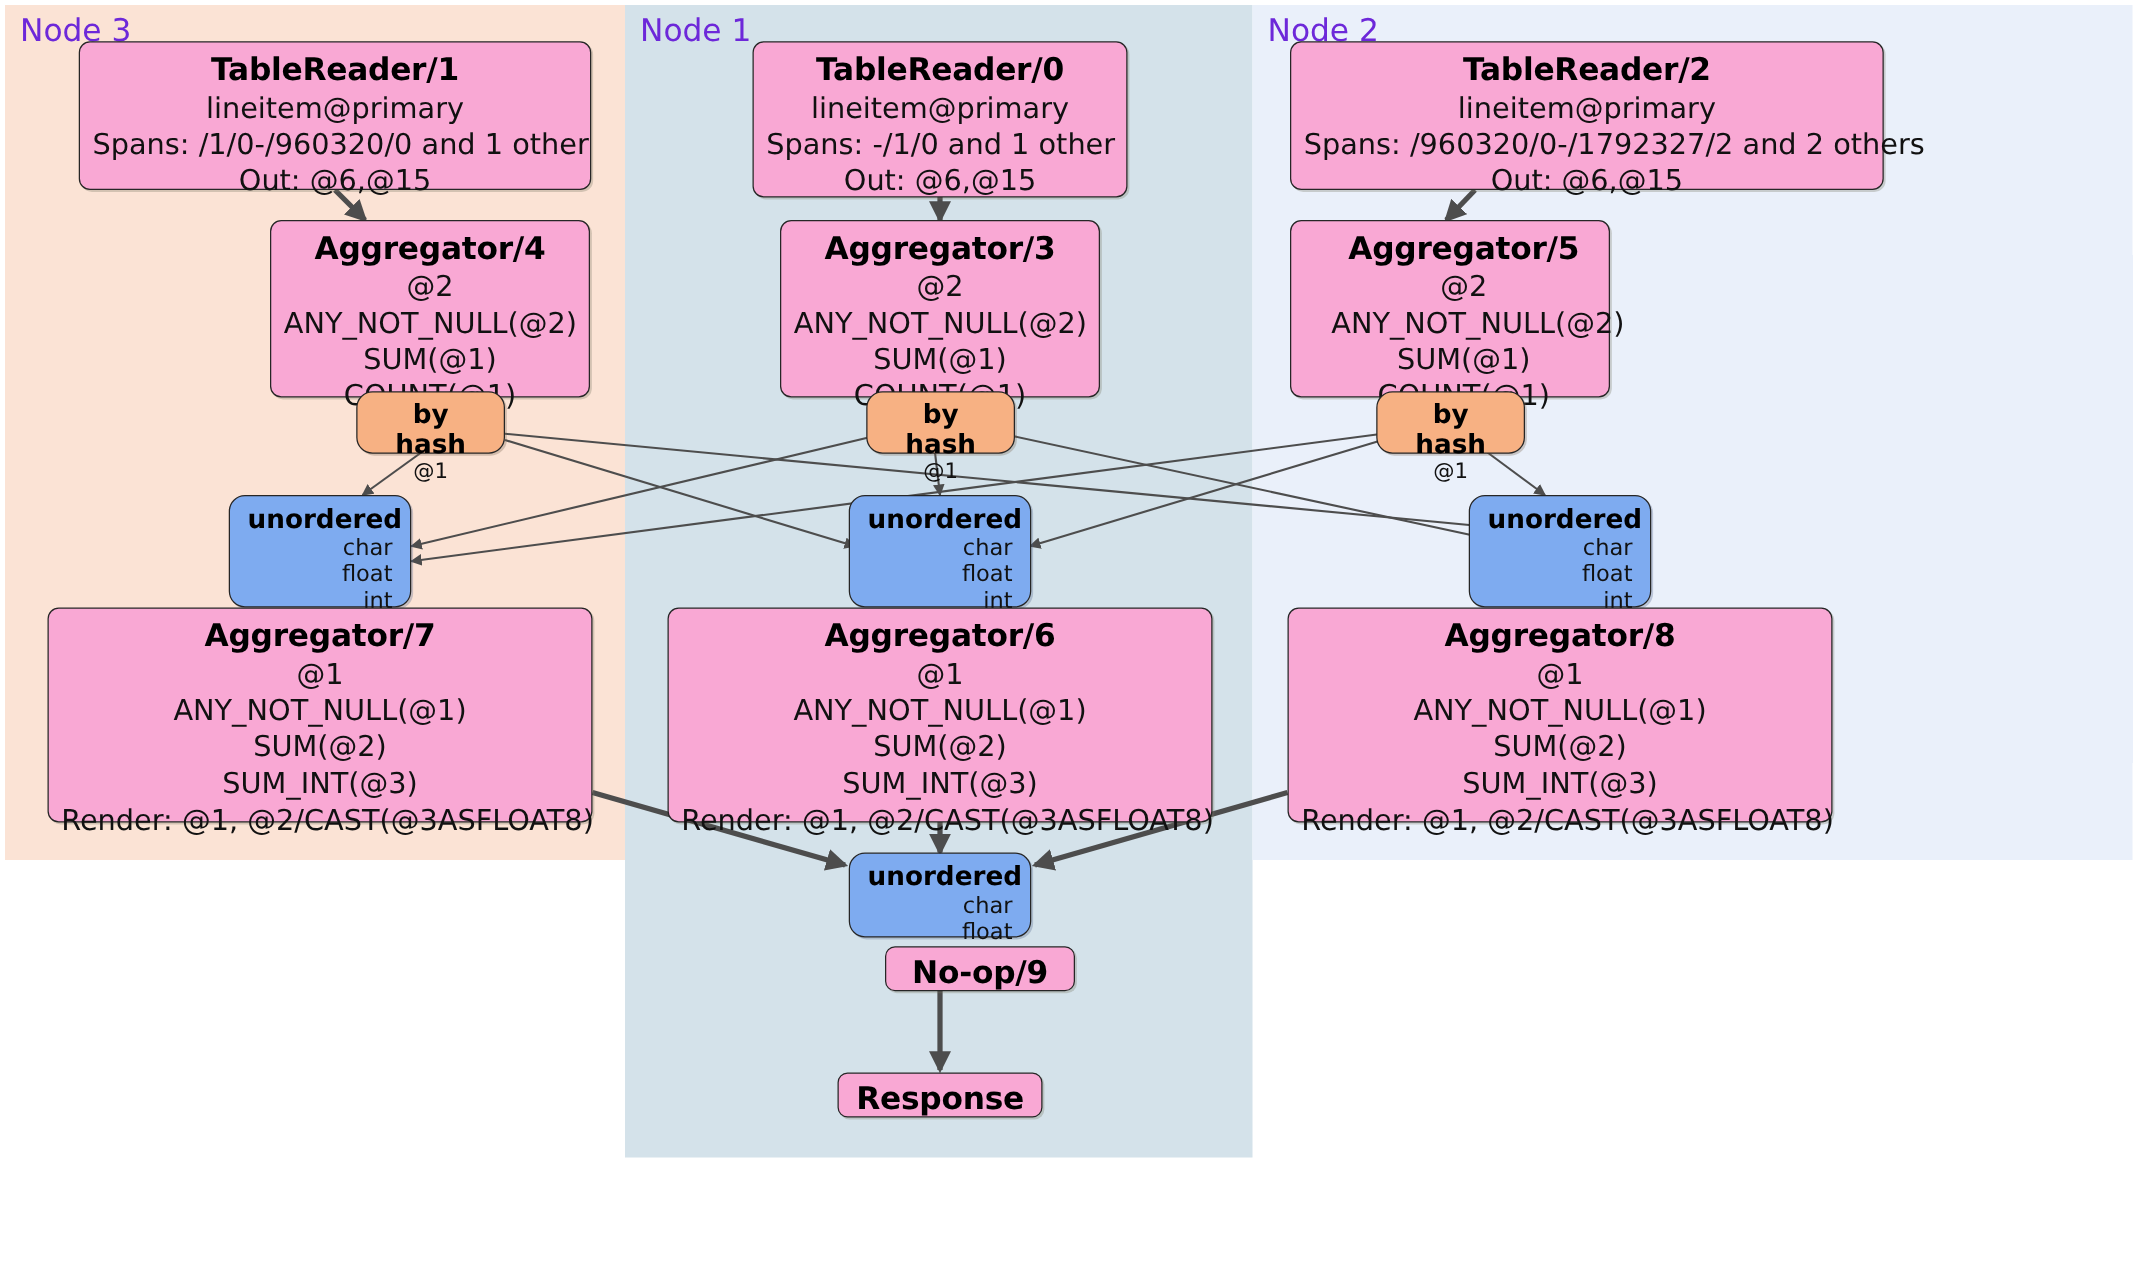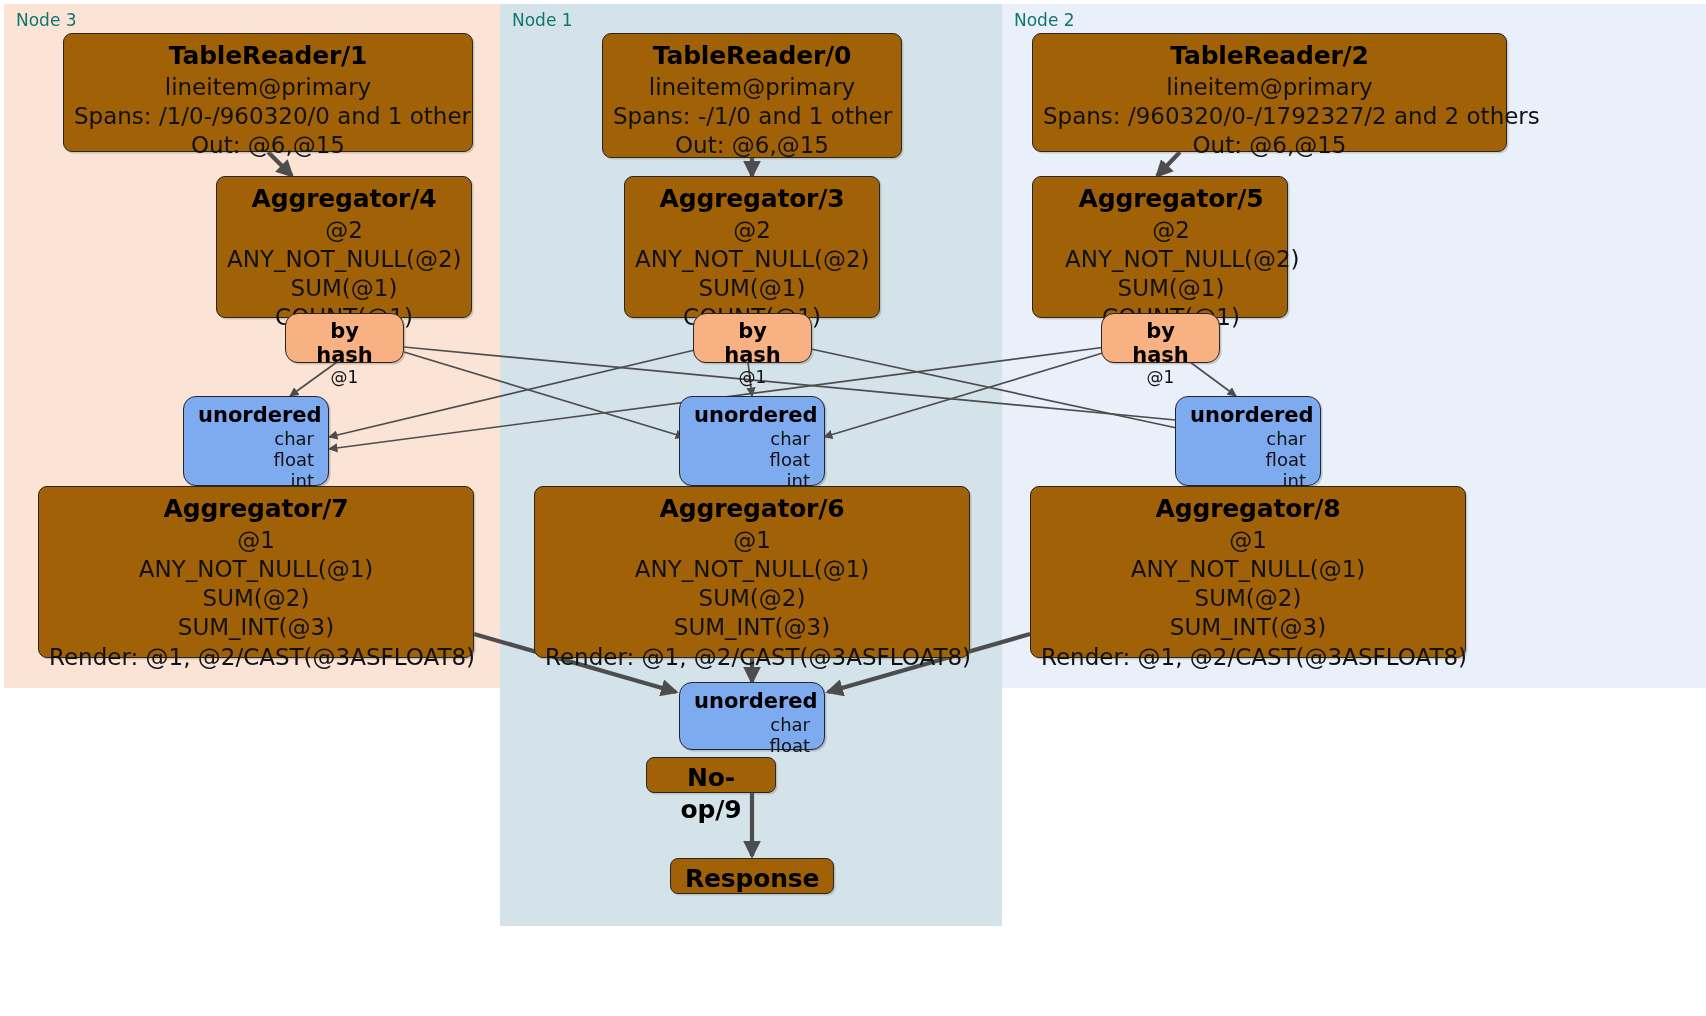--- a/index.html
+++ b/index.html
@@ -23,22 +23,22 @@
 
   
   .panel {
     position: absolute;
     box-sizing: border-box;
   }
   .panel-label {
     position: absolute;
     left: 12px;
     top: 6px;
-    font-size: 17px;
-    color: #0f766e;
+    font-size: 25px;
+    color: #6d28d9;
     white-space: nowrap;
   }
 
   
   #edges {
     position: absolute;
     left: 0;
     top: 0;
     width: 1706px;
     height: 1016px;
@@ -59,21 +59,21 @@
   .box {
     position: absolute;
     box-sizing: border-box;
     border: 1.8px solid #262626;
     border-radius: 9px;
     text-align: center;
     line-height: 1.27;
     padding: 6px 10px 8px 10px;
   }
   .box.proc {
-    background: #a16207;
+    background: #f9a8d4;
     box-shadow: 1.5px 1.5px 0 rgba(120,120,100,0.30);
   }
   .box .title {
     font-weight: bold;
     font-size: 25px;
     letter-spacing: -0.2px;
     color: #000;
     display: block;
     margin-bottom: 1px;
   }
@@ -298,21 +298,21 @@
     <span class="line">SUM_INT(@3)</span>
     <span class="line">Render: @1, @2/CAST(@3ASFLOAT8)</span>
   </div>
 
   <div class="receiver" style="left:679px; top:682px; width:146px; height:68px;">
     <span class="vtitle">unordered</span>
     <span class="vline">char</span>
     <span class="vline">float</span>
   </div>
 
-  <div class="box proc small" style="left:646px; top:757px; width:130px; height:36px;">
+  <div class="box proc small" style="left:708px; top:757px; width:152px; height:36px;">
     <span class="title">No-op/9</span>
   </div>
 
   <div class="box proc small" style="left:670px; top:858px; width:164px; height:36px;">
     <span class="title">Response</span>
   </div>
 
 </div>
 
 </body></html>

